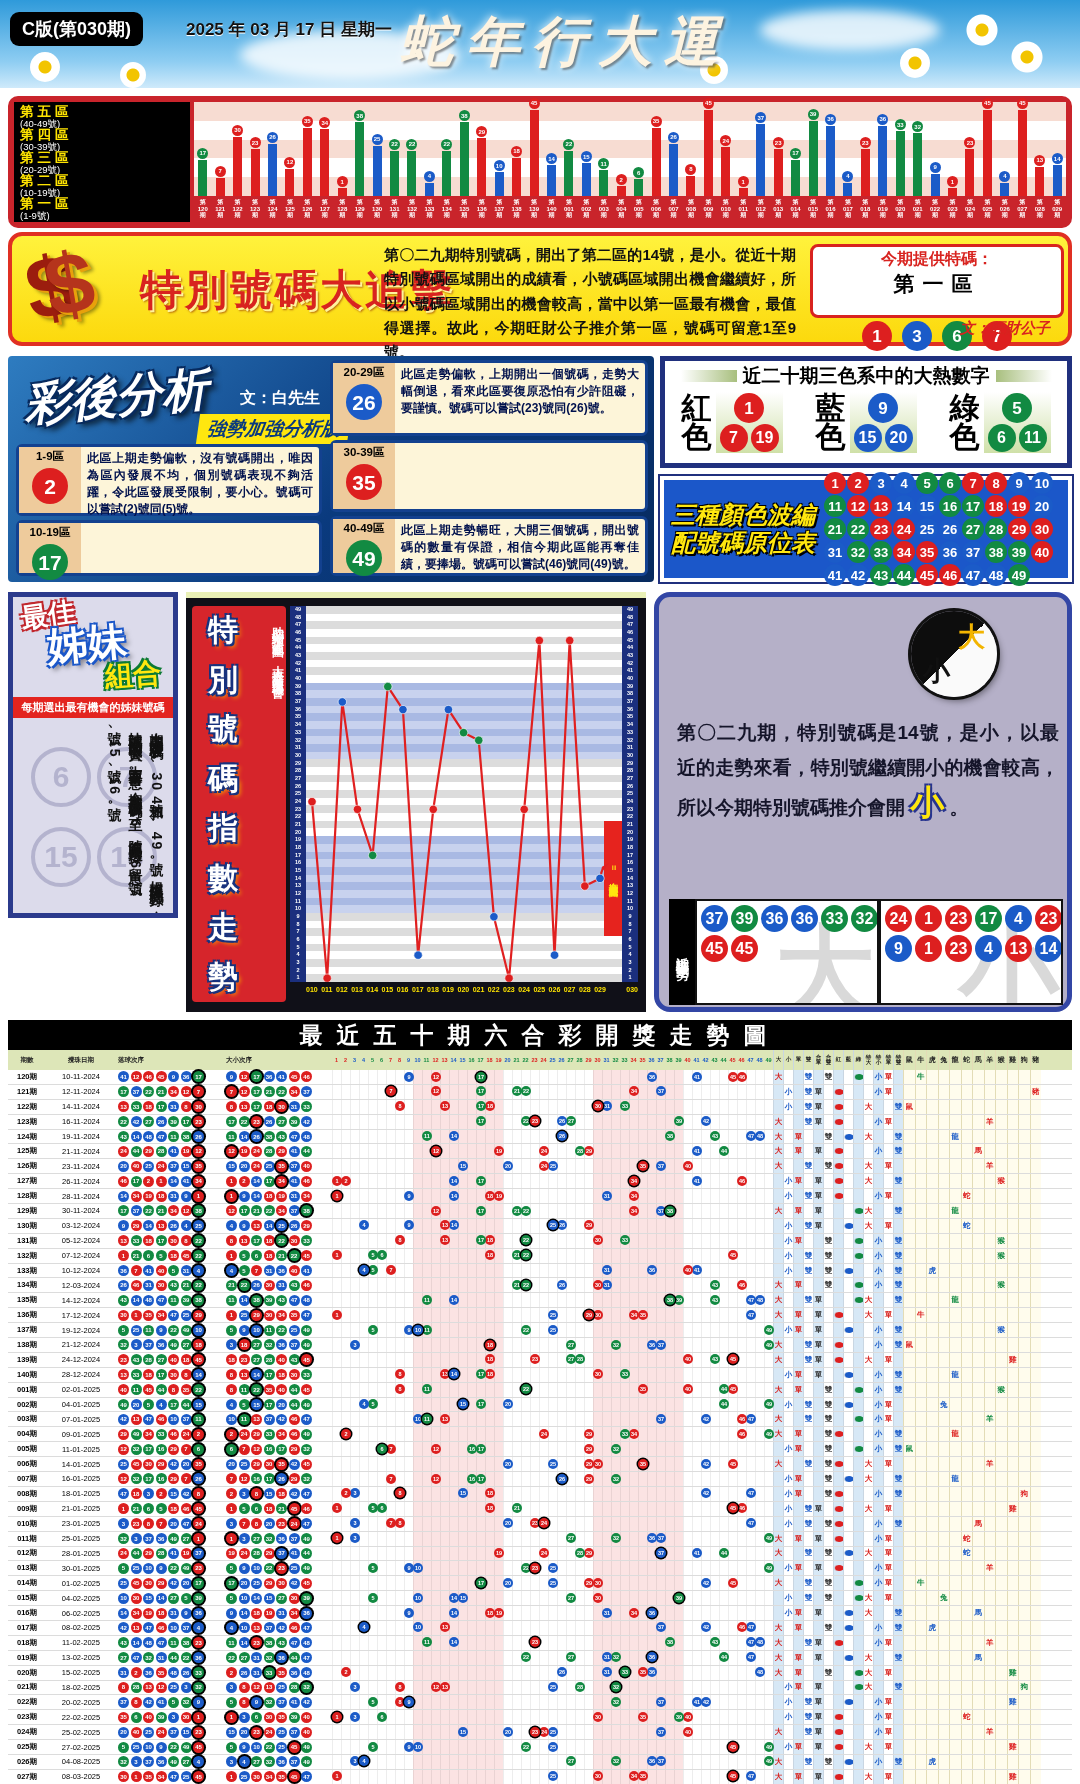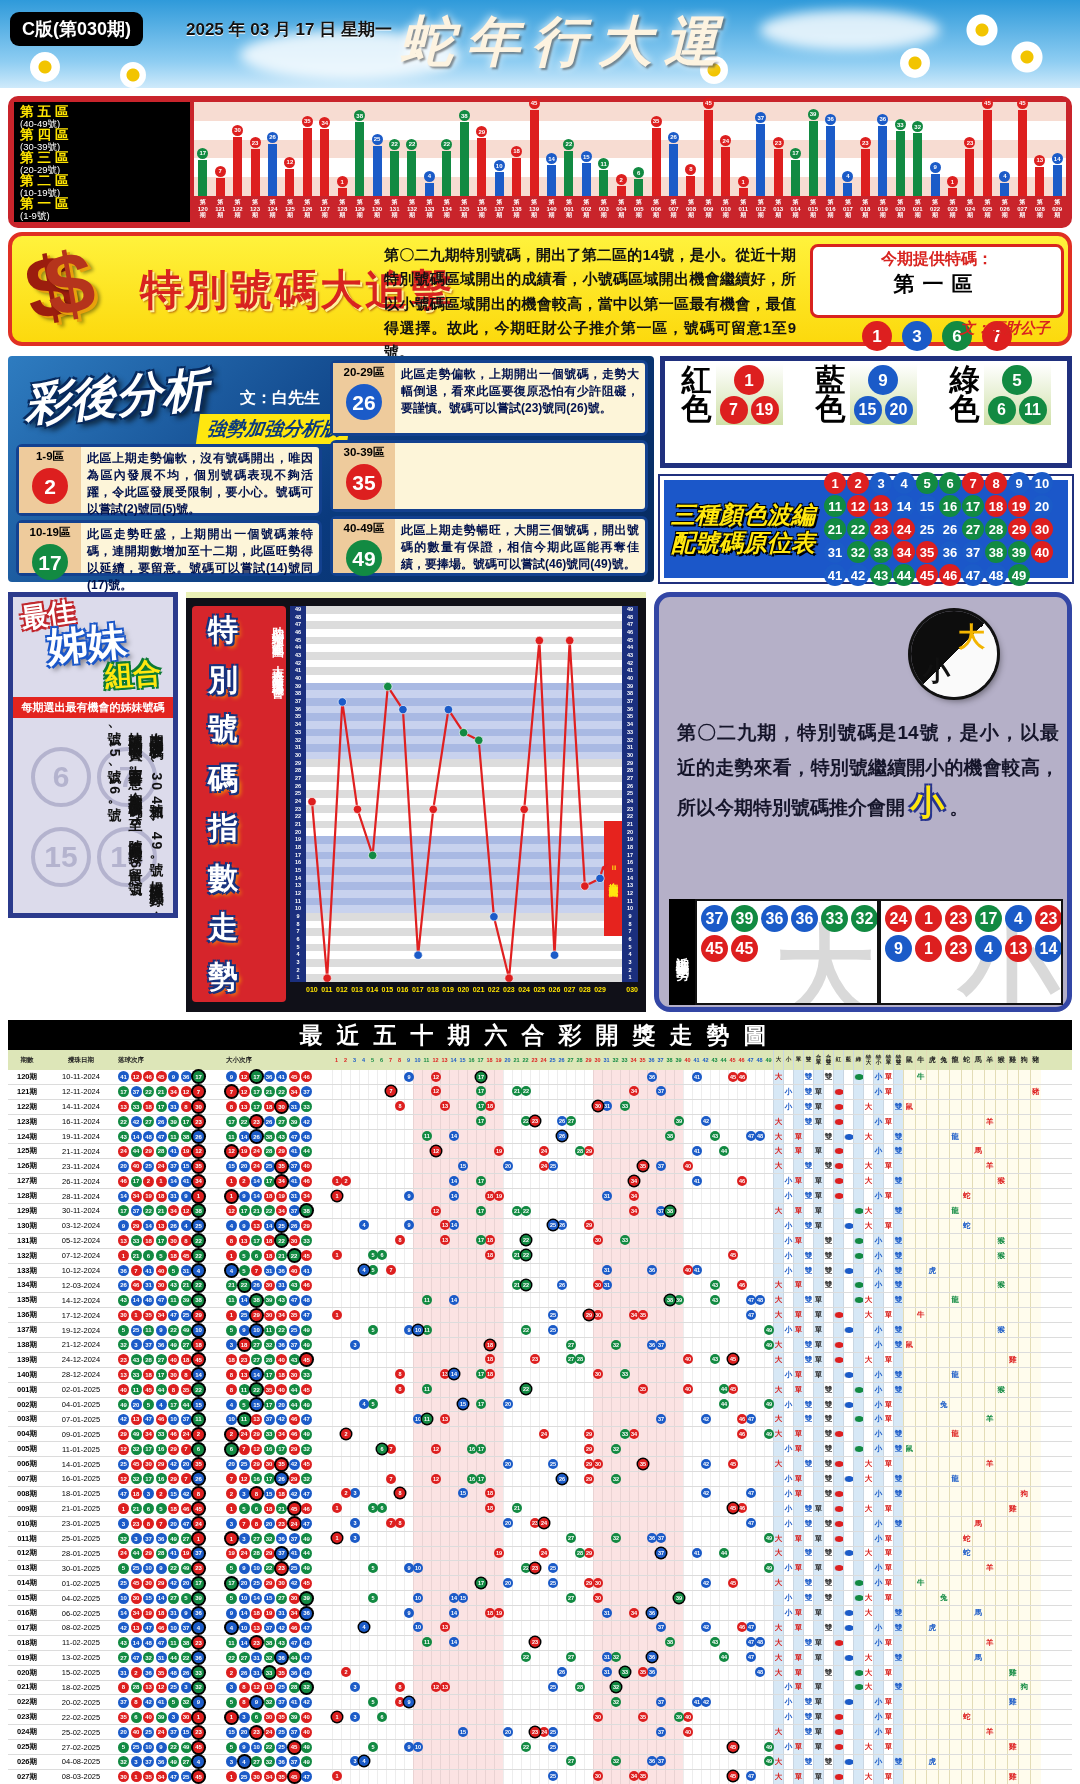--- a/index.html
+++ b/index.html
@@ -716,21 +716,20 @@
           <div class="zone-tag">1-9區</div>
           <div class="ball red" style="height: 36px; width: 36px; font-size: 21px; margin-top: 4px;">2</div>
         </div>
         <div class="abox-text">此區上期走勢偏軟，沒有號碼開出，唯因為區內發展不均，個別號碼表現不夠活躍，令此區發展受限制，要小心。號碼可以嘗試(2)號同(5)號。</div>
       </div>
       <div class="abox" style="left: 8px; top: 164px; width: 306px; height: 56px;">
         <div class="abox-left">
           <div class="zone-tag">10-19區</div>
           <div class="ball green" style="height: 36px; width: 36px; font-size: 21px; margin-top: 4px;">17</div>
         </div>
-        <div class="abox-text">此區走勢旺盛，上期開出一個號碼兼特碼，連開期數增加至十二期，此區旺勢得以延續，要留意。號碼可以嘗試(14)號同(17)號。</div>
       </div>
       <div class="abox" style="left: 322px; top: 4px; width: 318px; height: 76px;">
         <div class="abox-left">
           <div class="zone-tag">20-29區</div>
           <div class="ball blue" style="height: 36px; width: 36px; font-size: 21px; margin-top: 4px;">26</div>
         </div>
         <div class="abox-text">此區走勢偏軟，上期開出一個號碼，走勢大幅倒退，看來此區要復原恐怕有少許阻礙，要謹慎。號碼可以嘗試(23)號同(26)號。</div>
       </div>
       <div class="abox" style="left: 322px; top: 84px; width: 318px; height: 72px;">
         <div class="abox-left">
@@ -742,20 +741,25 @@
         <div class="abox-left">
           <div class="zone-tag">40-49區</div>
           <div class="ball green" style="height: 36px; width: 36px; font-size: 21px; margin-top: 4px;">49</div>
         </div>
         <div class="abox-text">此區上期走勢暢旺，大開三個號碼，開出號碼的數量有保證，相信今期此區能再奪佳績，要捧場。號碼可以嘗試(46)號同(49)號。</div>
       </div>
     </div>
 </div>
 
 <div class="abs" id="hot-panel">
+  <div id="hot-title-row">
+    <div class="hot-bar"></div>
+    <div id="hot-title">近二十期三色系中的大熱數字</div>
+    <div class="hot-bar r"></div>
+  </div>
   <div id="hot-groups">
       <div class="hot-group">
         <div class="hot-label">紅<br>色</div>
         <div class="hot-balls">
           <div class="ball red" style="height: 30px; width: 30px; font-size: 17px;">1</div>
           <div class="hot-bottom">
             <div class="ball red" style="height: 28px; width: 28px; font-size: 16px;">7</div>
             <div class="ball red" style="height: 28px; width: 28px; font-size: 16px;">19</div>
           </div>
         </div>

